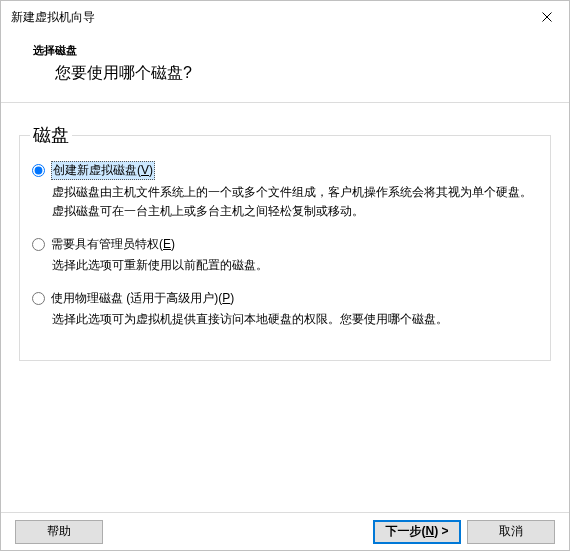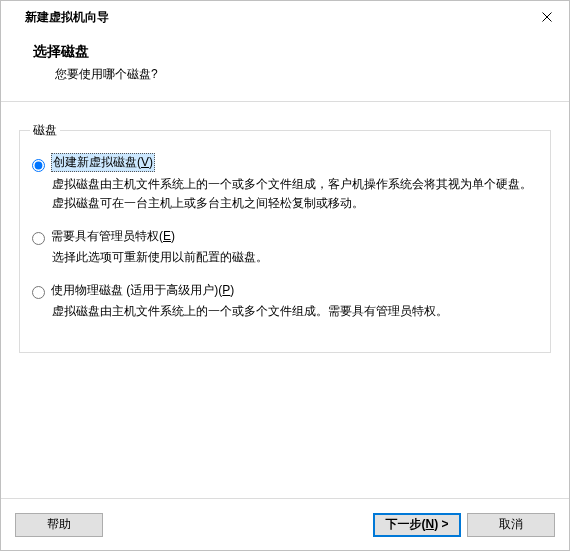--- a/index.html
+++ b/index.html
@@ -12,75 +12,74 @@
     background: #ffffff;
     color: #000000;
     border: 1px solid #c0c0c0;
     position: relative;
     overflow: hidden;
   }
   .titlebar {
     display: flex;
     align-items: center;
     height: 32px;
-    padding-left: 24px;
-    font-weight: bold;
+    padding-left: 10px;
   }
   .titlebar .title {
     flex: 1;
     font-size: 12px;
   }
   .close-btn {
     width: 45px;
     height: 30px;
     display: flex;
     align-items: center;
     justify-content: center;
     cursor: default;
   }
   .close-btn svg { display: block; }
   .header {
     padding: 10px 18px 18px 18px;
   }
   .header .heading {
     font-weight: bold;
-    font-size: 14px;
+    font-size: 11px;
     margin-left: 14px;
   }
   .header .subheading {
     margin-left: 36px;
     margin-top: 5px;
-    font-size: 12px;
+    font-size: 16px;
   }
   .separator {
     height: 1px;
     background: #dcdcdc;
     margin: 0;
   }
   .content {
     padding: 20px 18px 0 18px;
   }
   fieldset.group {
     border: 1px solid #dcdcdc;
     margin: 0;
     padding: 14px 14px 14px 12px;
     position: relative;
   }
   fieldset.group > legend {
-    font-size: 12px;
+    font-size: 18px;
     padding: 0 3px;
     margin-left: -2px;
   }
   .option {
     margin-bottom: 14px;
   }
   .option:last-child { margin-bottom: 16px; }
   .option-row {
     display: flex;
-    align-items: flex-end;
+    align-items: center;
   }
   .option-row input[type=radio] {
     margin: 0 6px 0 0;
     width: 13px;
     height: 13px;
   }
   .option-row label {
     font-size: 12px;
     cursor: default;
   }
@@ -94,21 +93,21 @@
     margin-top: 4px;
     font-size: 12px;
     line-height: 1.58;
     font-family: Liberation Mono, monospace;
   }
   .footer {
     position: absolute;
     left: 0;
     right: 0;
     bottom: 0;
-    height: 52px;
+    height: 38px;
     border-top: 1px solid #dcdcdc;
     display: flex;
     align-items: center;
     padding: 0 14px;
     gap: 6px;
     background: #ffffff;
   }
   .footer .spacer { flex: 1; }
   button.win {
     height: 24px;
@@ -166,21 +165,21 @@
         <label for="opt1"><span>需要具有管理员特权(</span><span class="u">E</span><span>)</span></label>
       </div>
       <div class="option-desc">选择此选项可重新使用以前配置的磁盘。</div>
     </div>
 
     <div class="option">
       <div class="option-row">
         <input type="radio" name="disk" id="opt2" style="">
         <label for="opt2"><span>使用物理磁盘 (适用于高级用户)(</span><span class="u">P</span><span>)</span></label>
       </div>
-      <div class="option-desc">虚拟磁盘由主机文件系统上的一个或多个文件组成。需要具有管理员特权。</div>
+      <div class="option-desc">选择此选项可为虚拟机提供直接访问本地硬盘的权限。您要使用哪个磁盘。</div>
     </div>
 
   </fieldset>
 </div>
 
 <div class="footer">
   <button class="win help">帮助</button>
   <div class="spacer"></div>
   <button class="win primary"><span>下一步(</span><span class="u">N</span><span>) &gt;</span></button>
   <button class="win">取消</button>

